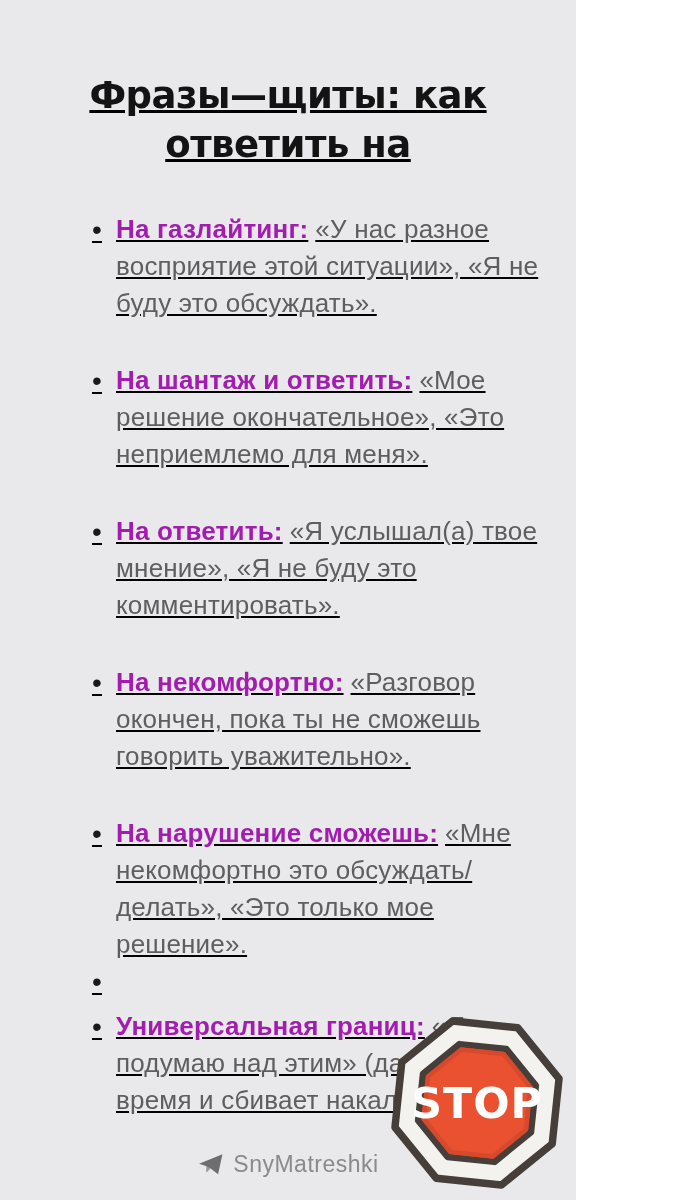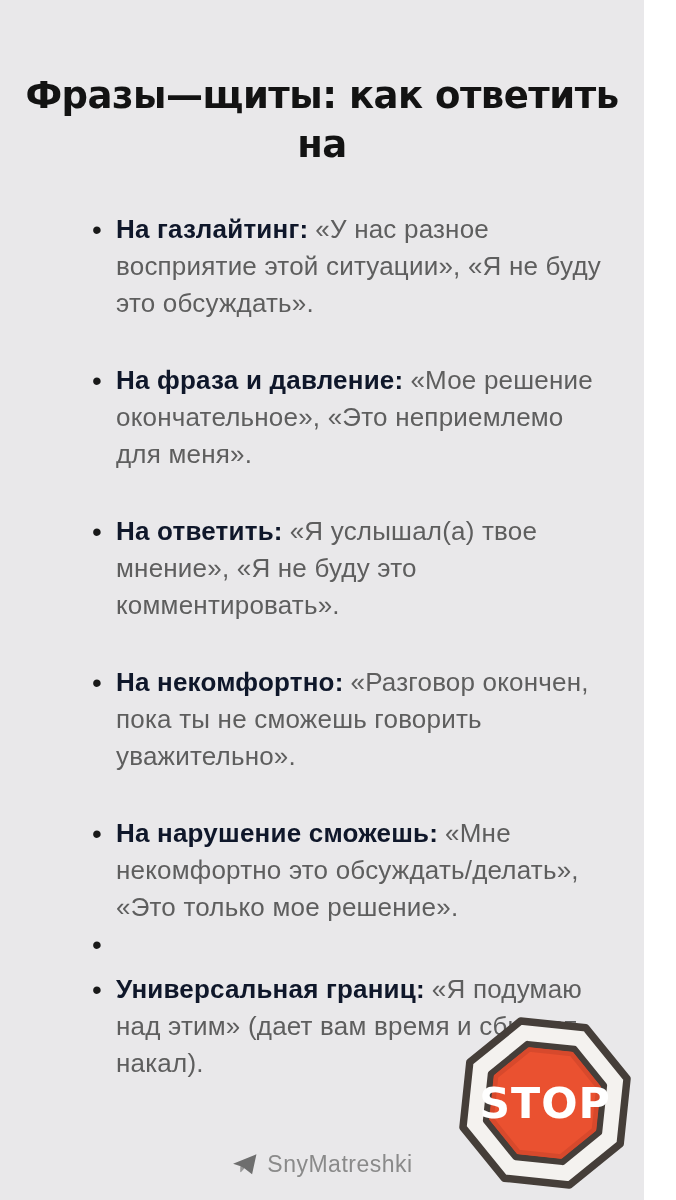--- a/index.html
+++ b/index.html
@@ -1,21 +1,22 @@
 <!DOCTYPE html>
 <html lang="ru"><head>
 <meta charset="utf-8">
 <style>
   html,body { margin:0; padding:0; }
   .canvas {
     position:relative;
-    width:644px; height:1200px;
+    width:576px; height:1200px;
     background:#e9e8ea;
     overflow:hidden;
     font-family:"Liberation Sans", sans-serif;
+    text-decoration:underline;
   }
   
   .title {
     padding-top:46px;
     text-align:center;
     font-family:"DejaVu Sans", sans-serif;
     font-weight:bold;
     font-size:37px;
     line-height:49px;
     letter-spacing:-0.5px;
@@ -43,21 +44,21 @@
   .bullet {
     flex:none;
     width:24px;
     color:#191919;
     font-size:28px;
     line-height:37px;
   }
   .content { flex:1 1 auto; }
   .item-label {
     font-weight:bold;
-    color:#0f172a;
+    color:#a21caf;
     margin-right:7px;
   }
   
   .footer {
     position:absolute;
     left:0; right:0; bottom:22px;
     display:flex;
     justify-content:center;
     align-items:center;
     gap:9px;
@@ -93,21 +94,21 @@
   <ul class="shield-list">
     <li class="item">
       <span class="bullet">•</span>
       <div class="content">
         <span class="item-label">На газлайтинг:</span><span class="item-text">«У нас разное восприятие этой ситуации», «Я не буду это обсуждать».</span>
       </div>
     </li>
     <li class="item">
       <span class="bullet">•</span>
       <div class="content">
-        <span class="item-label">На фраза и давление:</span><span class="item-text">«Мое решение окончательное», «Это неприемлемо для меня».</span>
+        <span class="item-label">На шантаж и ответить:</span><span class="item-text">«Мое решение окончательное», «Это неприемлемо для меня».</span>
       </div>
     </li>
     <li class="item">
       <span class="bullet">•</span>
       <div class="content">
         <span class="item-label">На ответить:</span><span class="item-text">«Я услышал(а) твое мнение», «Я не буду это комментировать».</span>
       </div>
     </li>
     <li class="item">
       <span class="bullet">•</span>

